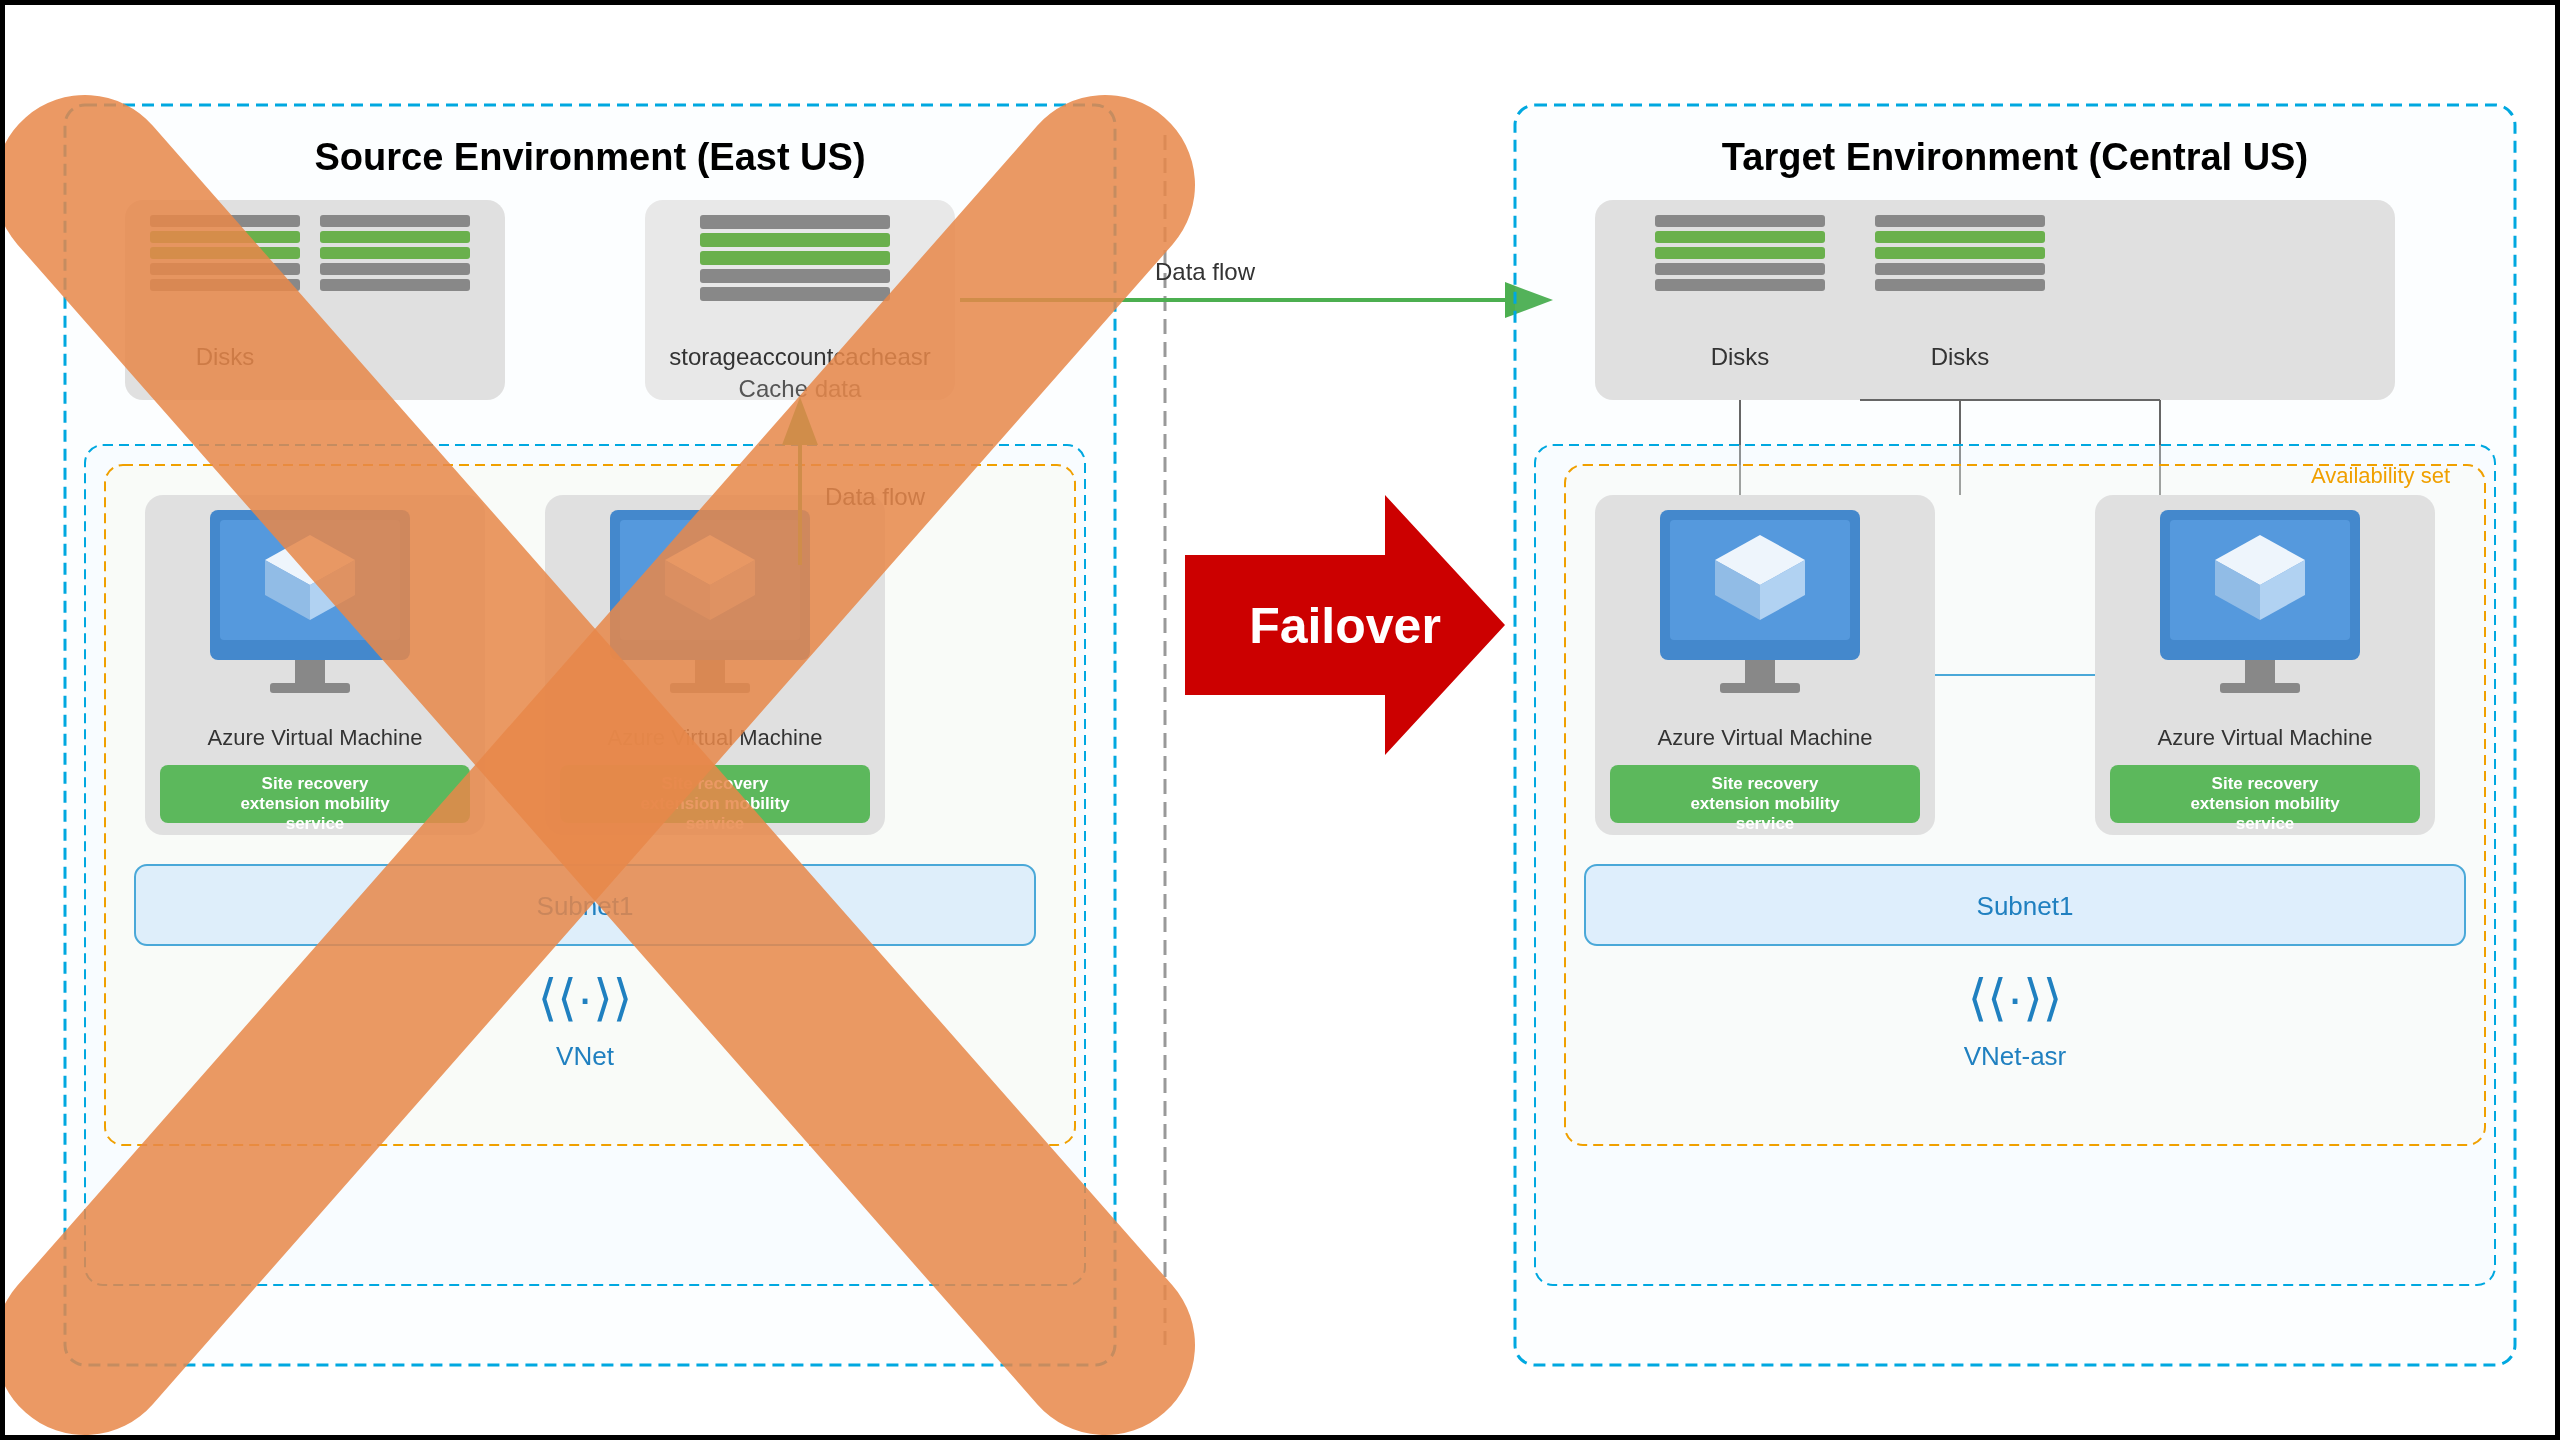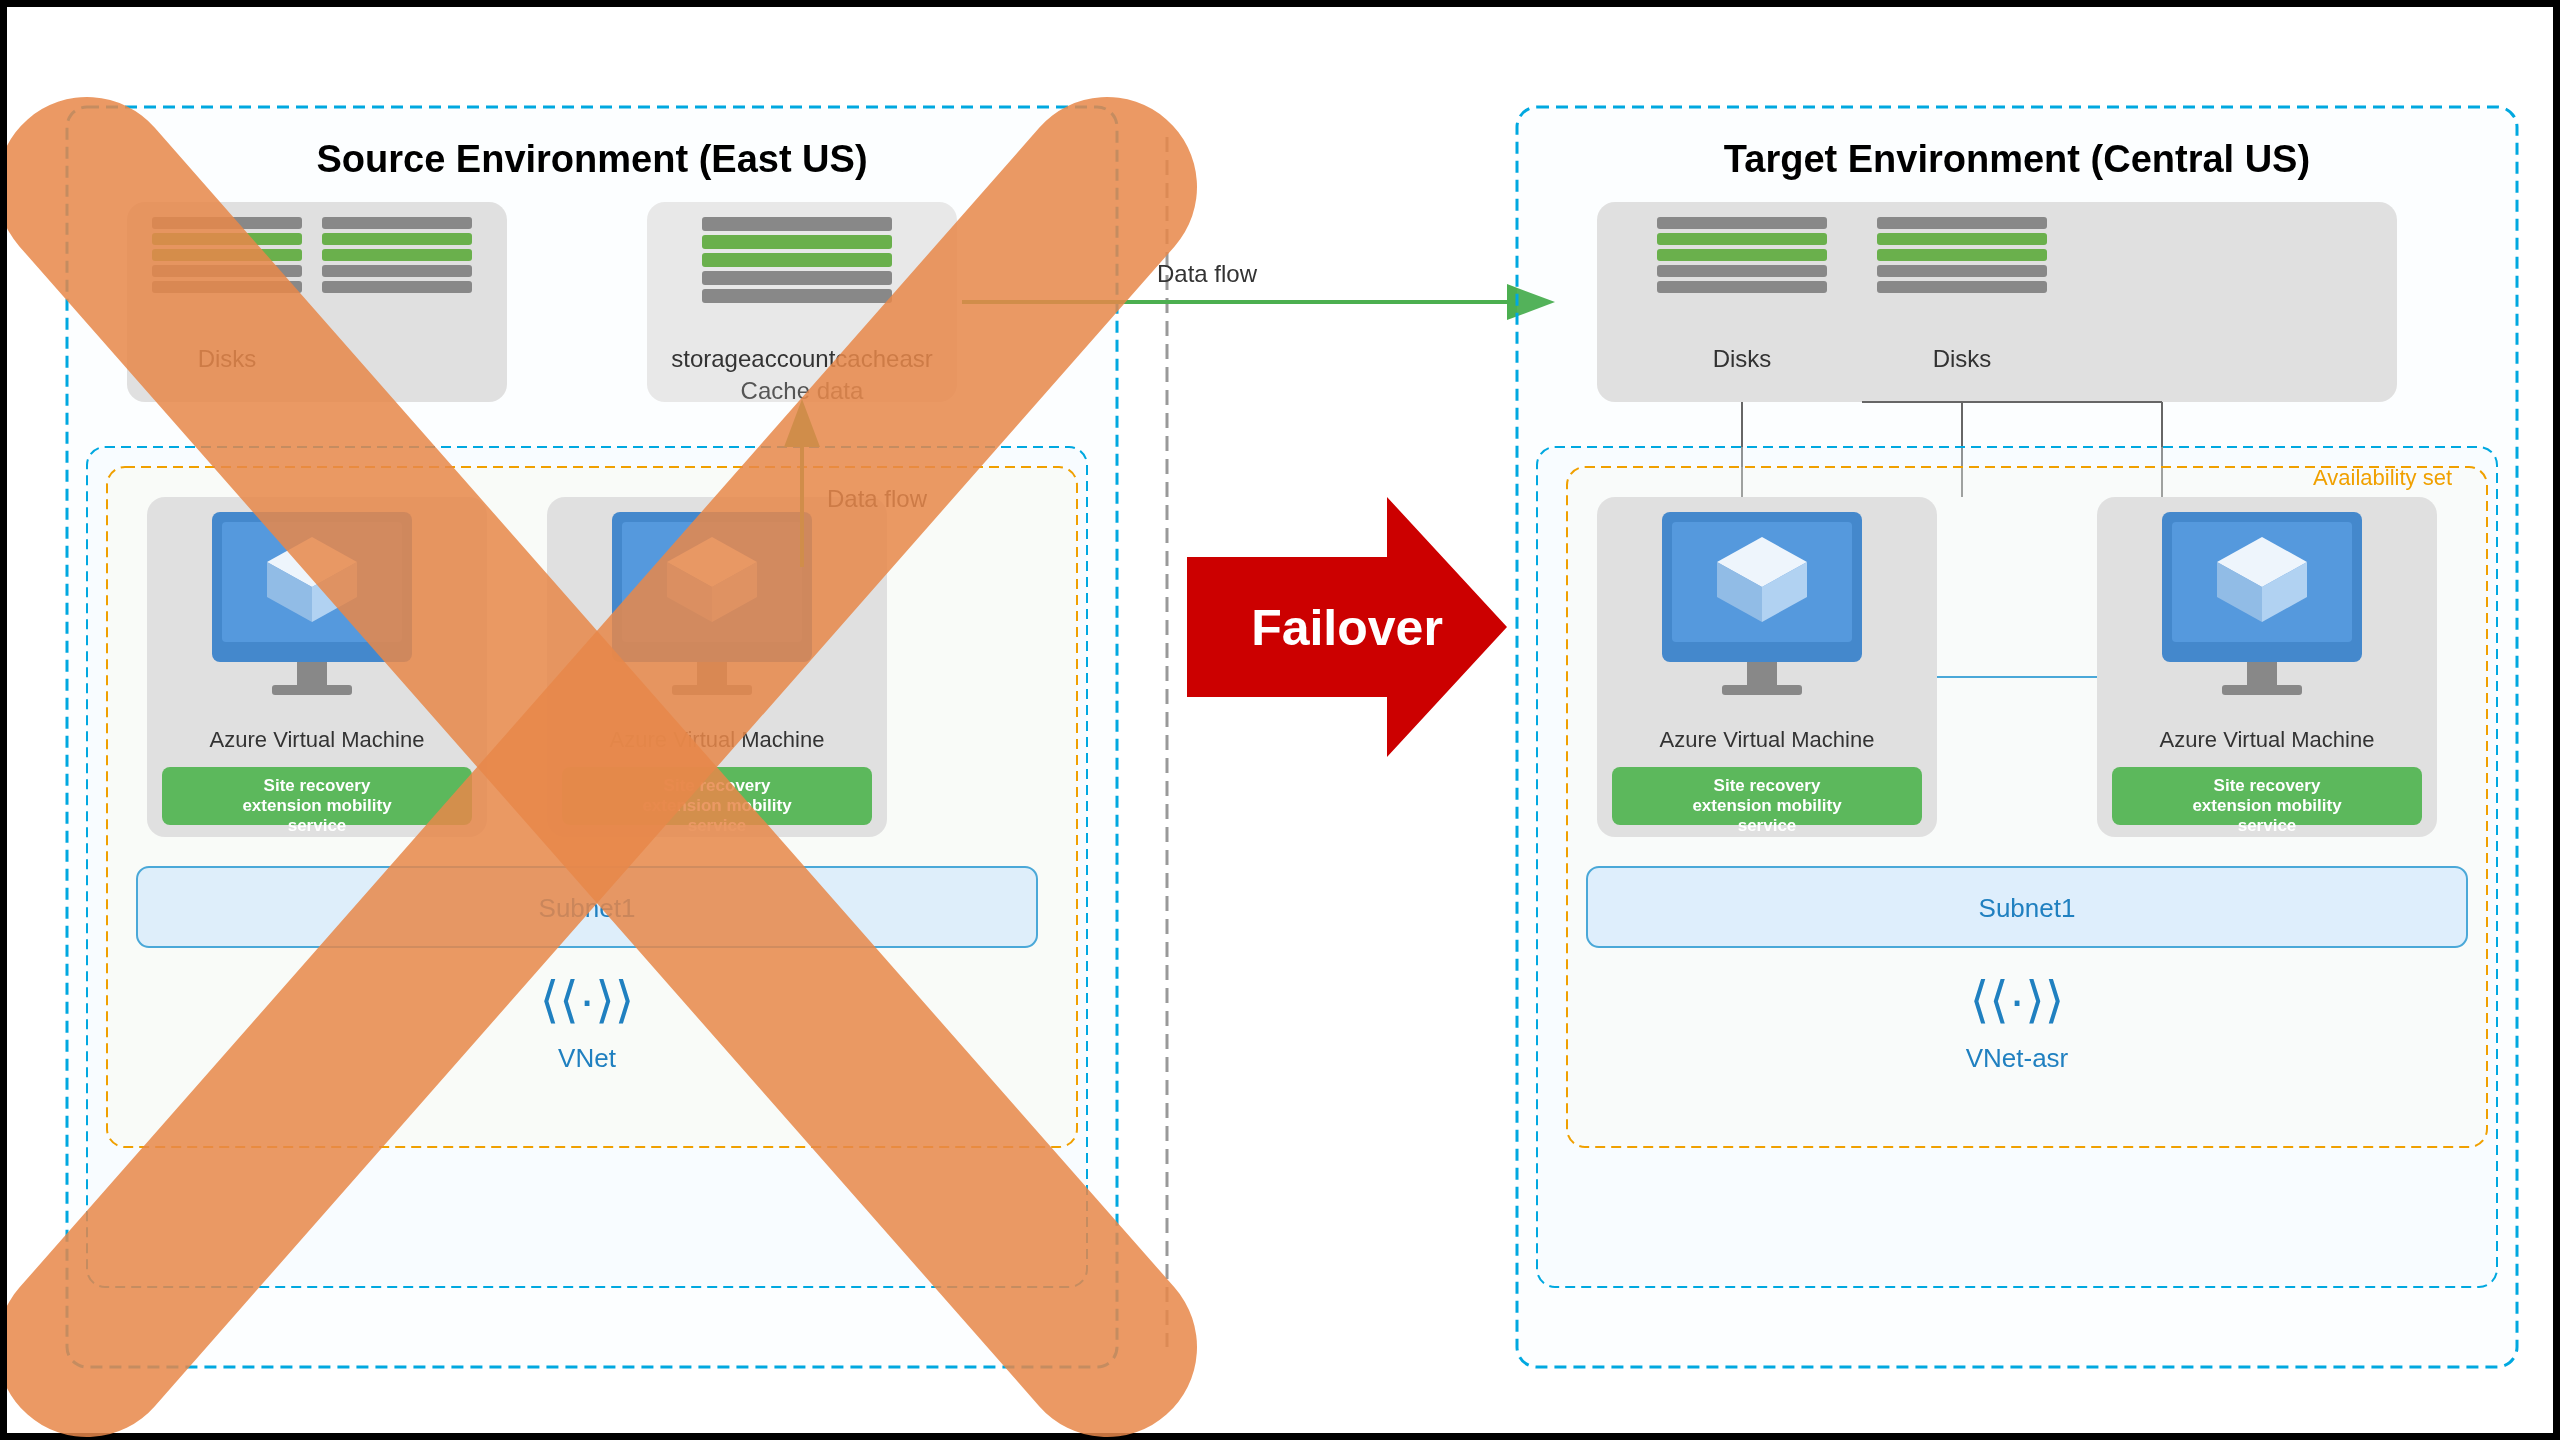--- a/index.html
+++ b/index.html
@@ -9,21 +9,21 @@
       width: 2560px;
       height: 1440px;
       overflow: hidden;
       position: relative;
     }
 
     .main-container {
       width: 2560px;
       height: 1440px;
       background: #fff;
-      border: 7px solid #000000;
+      border: 5px solid #000000;
       position: relative;
       display: flex;
       align-items: center;
       justify-content: center;
     }
 
   </style>
 </head>
 <body>
 

